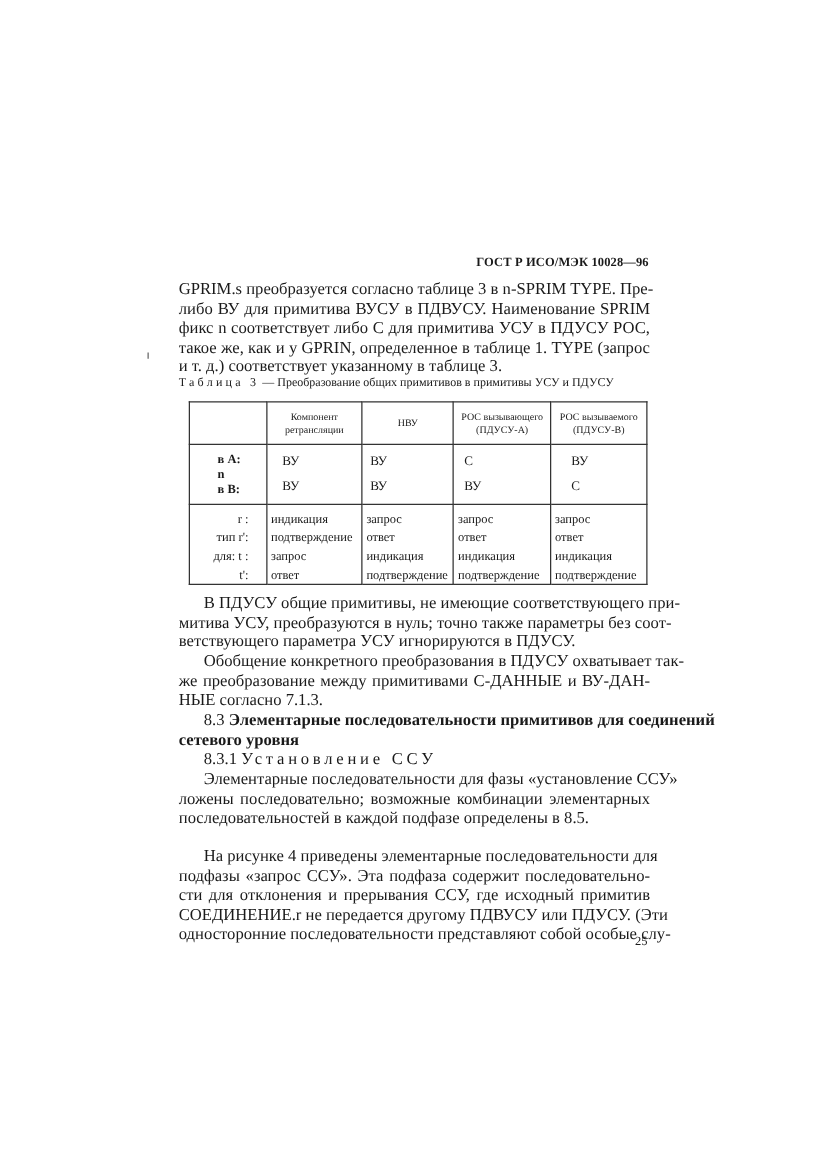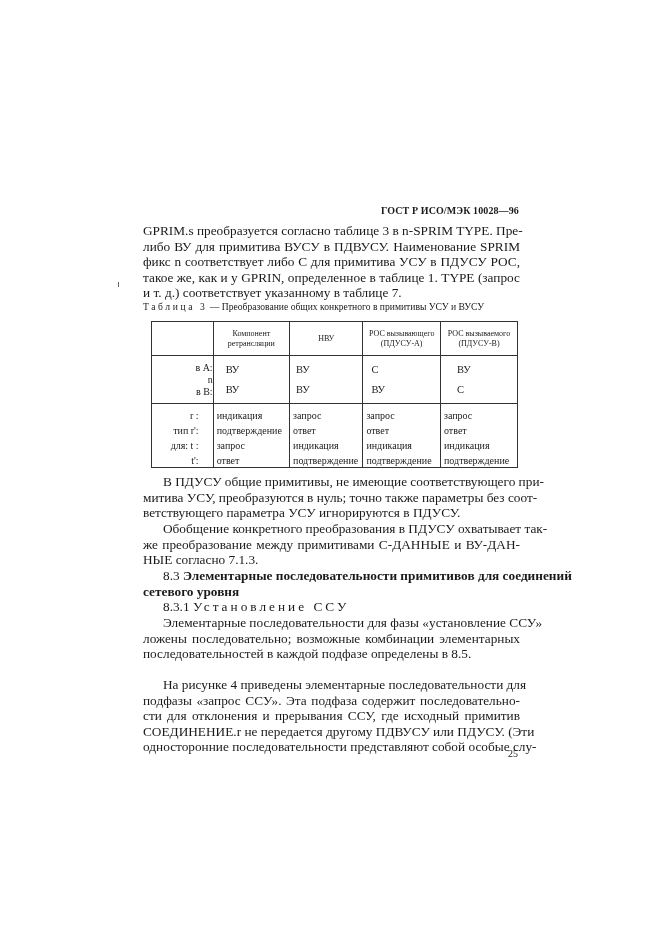--- a/index.html
+++ b/index.html
@@ -69,21 +69,21 @@
     table.t3 tr.mid td { height: 47px; }
     table.t3 tr.bot td { height: 58px; vertical-align: top; }
     .c0 { width: 57px; }
     .c1 { width: 77px; }
     .c2 { width: 72px; }
     .c3 { width: 79px; }
     .c4 { width: 78px; margin-top: 28px; }
     .stack { display: block; line-height: 12px; font-size: 10px; }
     .mid .v { display: block; line-height: 20px; padding-left: 12px; font-size: 10.5px; }
     .rowlbl { text-align: right; padding-right: 14px !important; }
-    .rowlbl-mid { text-align: right; padding-left: 22px !important; }
+    .rowlbl-mid { text-align: left; padding-left: 22px !important; font-weight: bold; }
     .bot .stack { padding-top: 3px; }
     .bot .cellpad { padding-left: 3px !important; padding-top: 3px !important; }
     .heading-bold { font-weight: bold; }
     .page-number {
       position: absolute;
       left: 508px;
       top: 748px;
       font-size: 10px;
     }
     .scan-mark {
@@ -100,25 +100,25 @@
 
 <div class="scan-mark"></div>
 
 <div class="page-header">ГОСТ Р ИСО/МЭК 10028—96</div>
 
 <div class="para p1">
   <span class="line">GPRIM.s преобразуется согласно таблице 3 в n-SPRIM TYPE. Пре-</span>
   <span class="line">либо ВУ для примитива ВУСУ в ПДВУСУ. Наименование SPRIM</span>
   <span class="line">фикс  n соответствует либо С для примитива УСУ в ПДУСУ РОС,</span>
   <span class="line">такое же, как и у GPRIN, определенное в таблице 1.  TYPE (запрос</span>
-  <span class="line last">и т. д.) соответствует указанному в таблице 7.</span>
+  <span class="line last">и т. д.) соответствует указанному в таблице 3.</span>
 </div>
 
 <div class="caption">
-  <span class="spaced">Таблица 3</span><span> — Преобразование общих конкретного в примитивы УСУ и ВУСУ</span>
+  <span class="spaced">Таблица 3</span><span> — Преобразование общих примитивов в примитивы УСУ и ПДУСУ</span>
 </div>
 
 <table class="t3">
   <tbody>
       <tr class="hdr">
     <td class="c0"></td>
     <td class="c1">
       <span class="hstack" style="display:block">Компонент</span>
       <span class="hstack" style="display:block">ретрансляции</span>
     </td>

